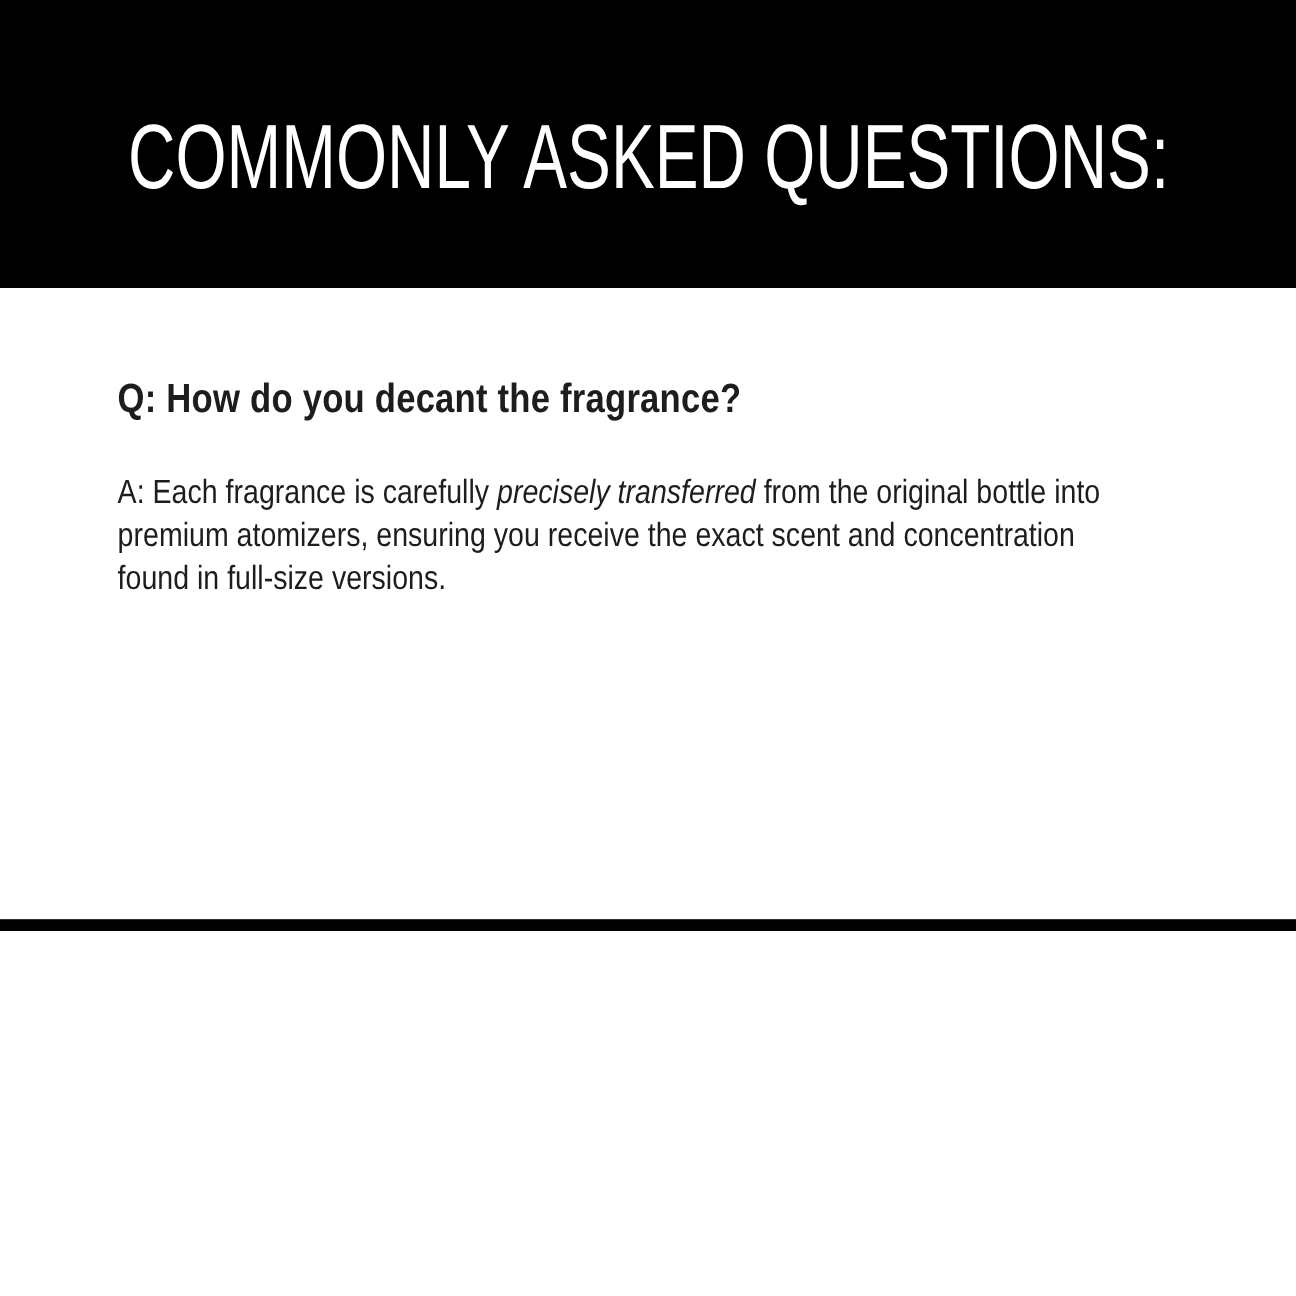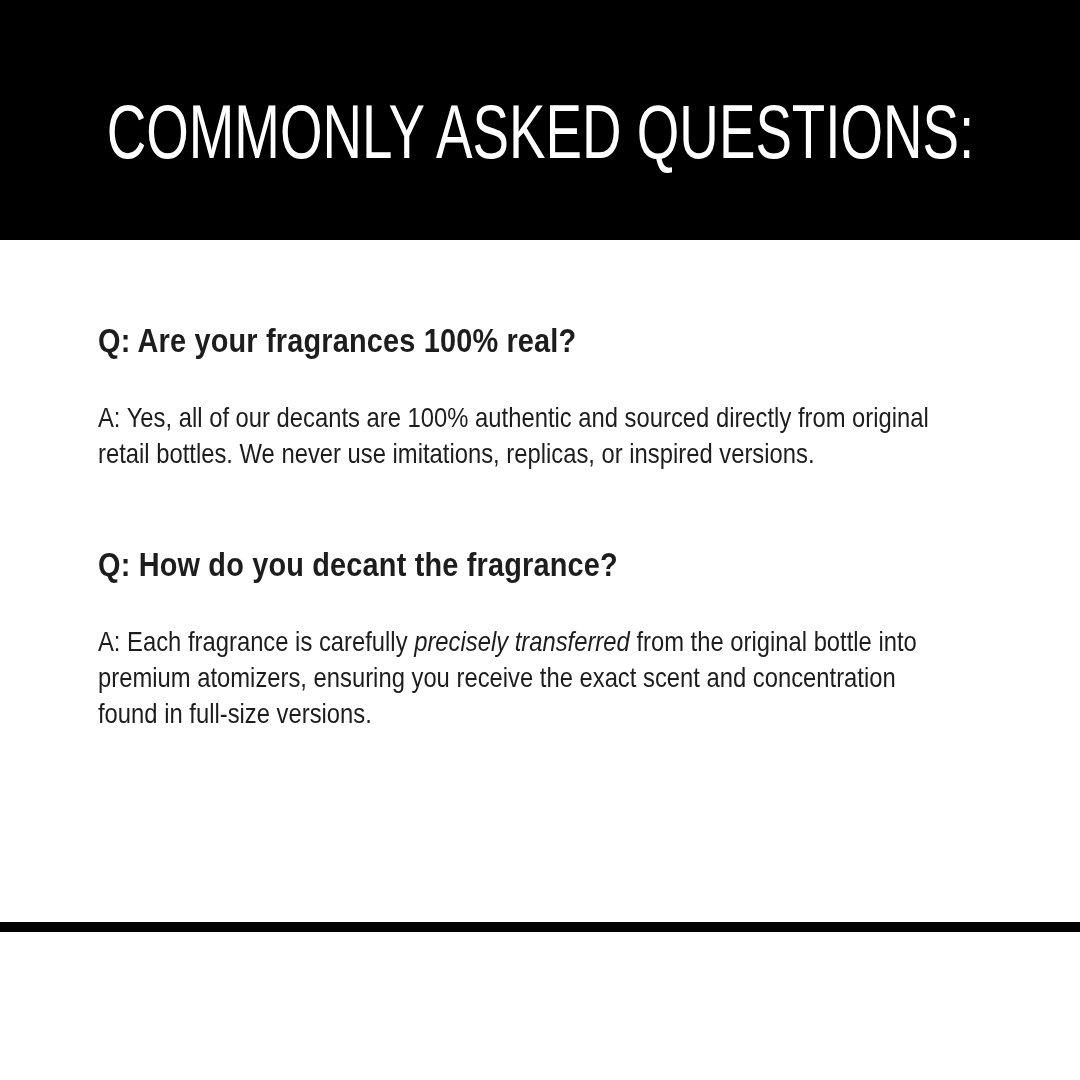--- a/index.html
+++ b/index.html
@@ -1,19 +1,19 @@
 <!DOCTYPE html>
 <html><head>
 <meta charset="utf-8">
 <style>
   html, body { margin: 0; padding: 0; background: #ffffff; }
   .page {
     position: relative;
     width: 1080px;
-    height: 932px;
+    height: 776px;
     background: #ffffff;
     overflow: hidden;
     font-family: "Liberation Sans", "DejaVu Sans", sans-serif;
     color: #1d1d1d;
   }
   .band { background: #000000; }
   .band-top {
     height: 240px;
     box-sizing: border-box;
     padding-top: 24px;
@@ -66,25 +66,20 @@
 <body>
 
 <div class="page">
 
   <header class="band band-top">
     <h1 class="title">COMMONLY ASKED QUESTIONS:</h1>
   </header>
 
   <main class="content">
 
-    <section class="qa">
-      <h2 class="q q-first">Q: Are your fragrances 100% real?</h2>
-      <p class="a">A: Yes, all of our decants are 100% authentic and sourced directly from original
-retail bottles. We never use imitations, replicas, or inspired versions.</p>
-    </section>
 
     <section class="qa">
       <h2 class="q">Q: How do you decant the fragrance?</h2>
       <p class="a"><span>A: Each fragrance is carefully </span><em class="em">precisely transferred</em><span> from the original bottle into
 premium atomizers, ensuring you receive the exact scent and concentration
 found in full-size versions.</span></p>
     </section>
 
 
   </main>

